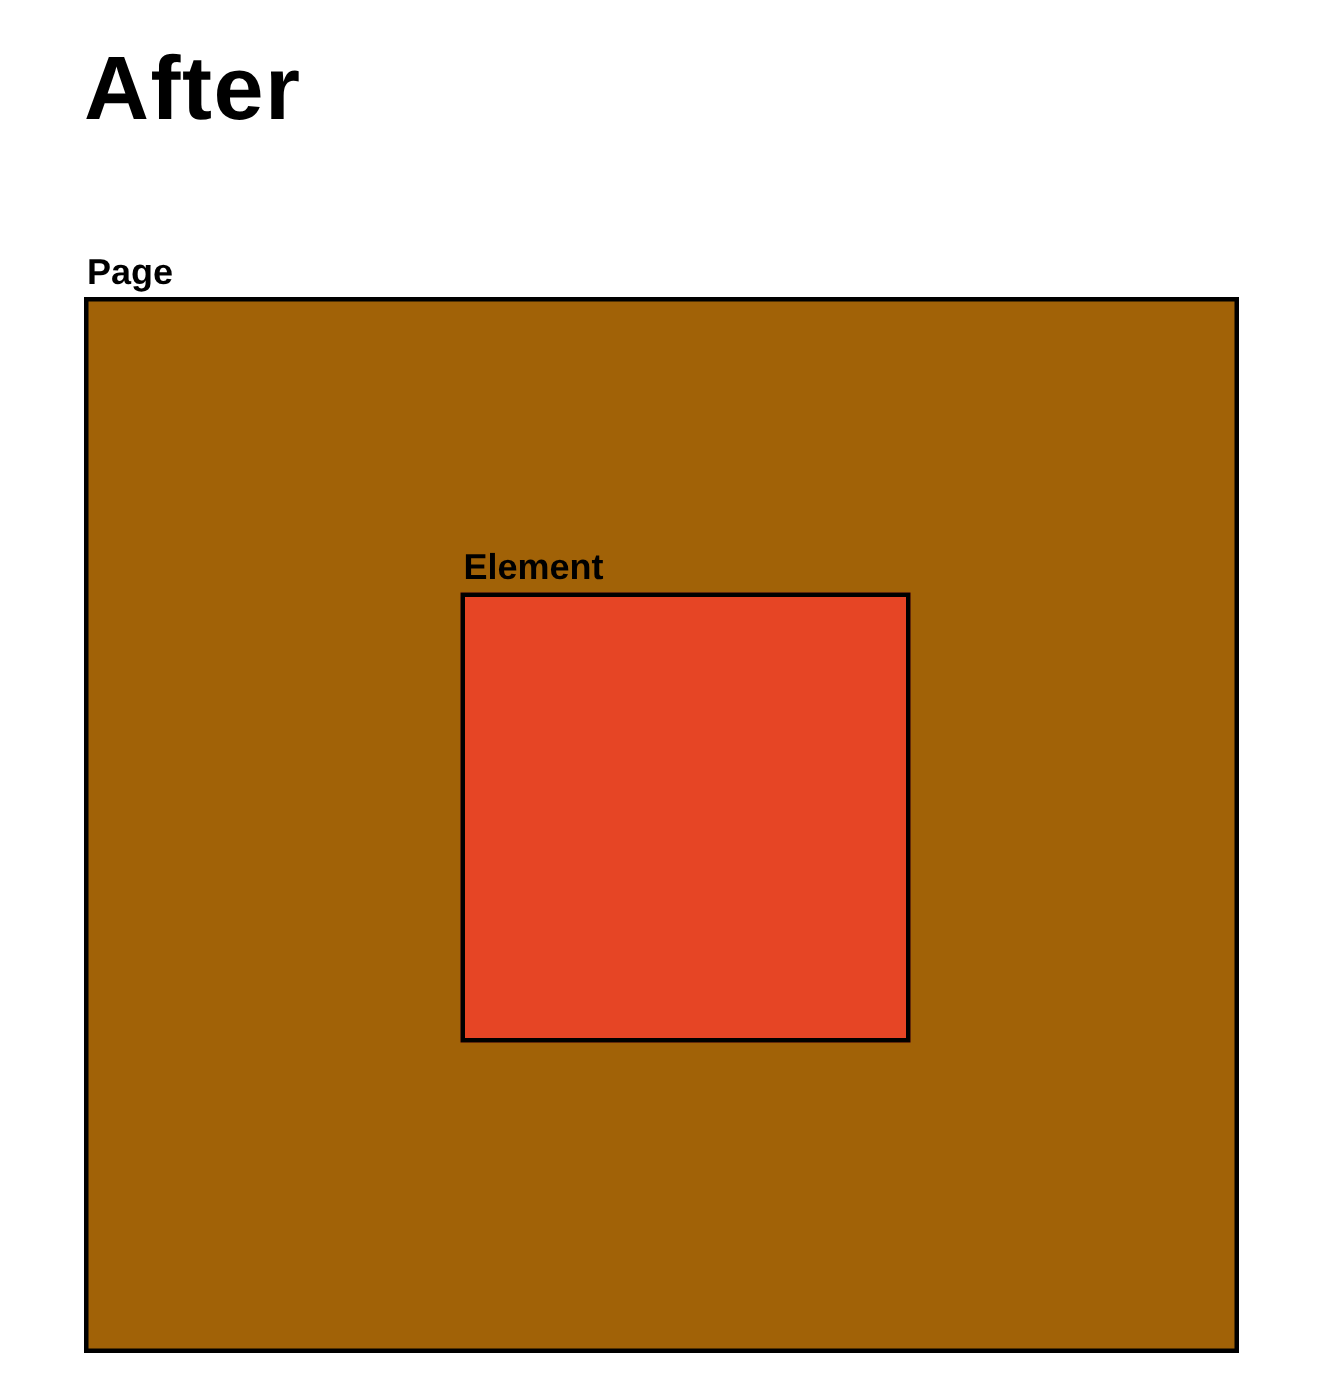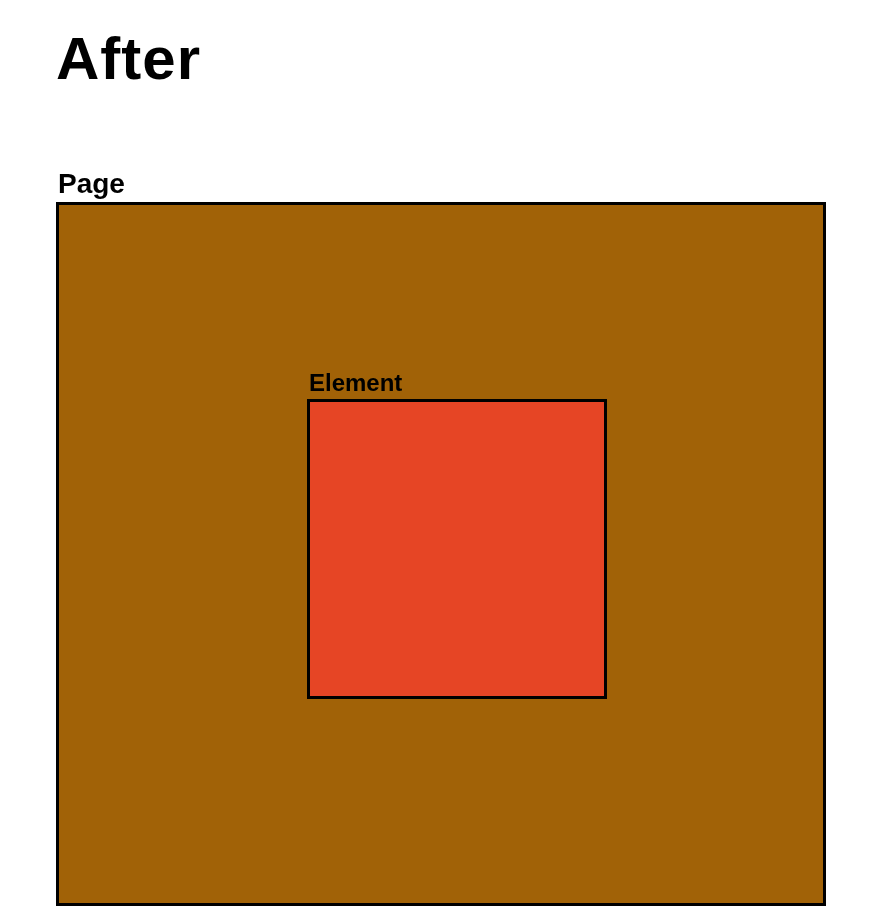--- a/index.html
+++ b/index.html
@@ -23,21 +23,21 @@
       color: #000000;
       letter-spacing: 1px;
     }
     .page-box-wrapper {
       position: absolute;
       top: 168px;
       left: 56px;
       width: 770px;
     }
     .page-label {
-      font-size: 28px;
+      font-size: 24px;
       font-weight: 900;
       color: #000000;
       margin-bottom: 2px;
       padding-left: 2px;
     }
     .page-box {
       width: 770px;
       height: 704px;
       border: 3px solid #000000;
       background: #a16207;

